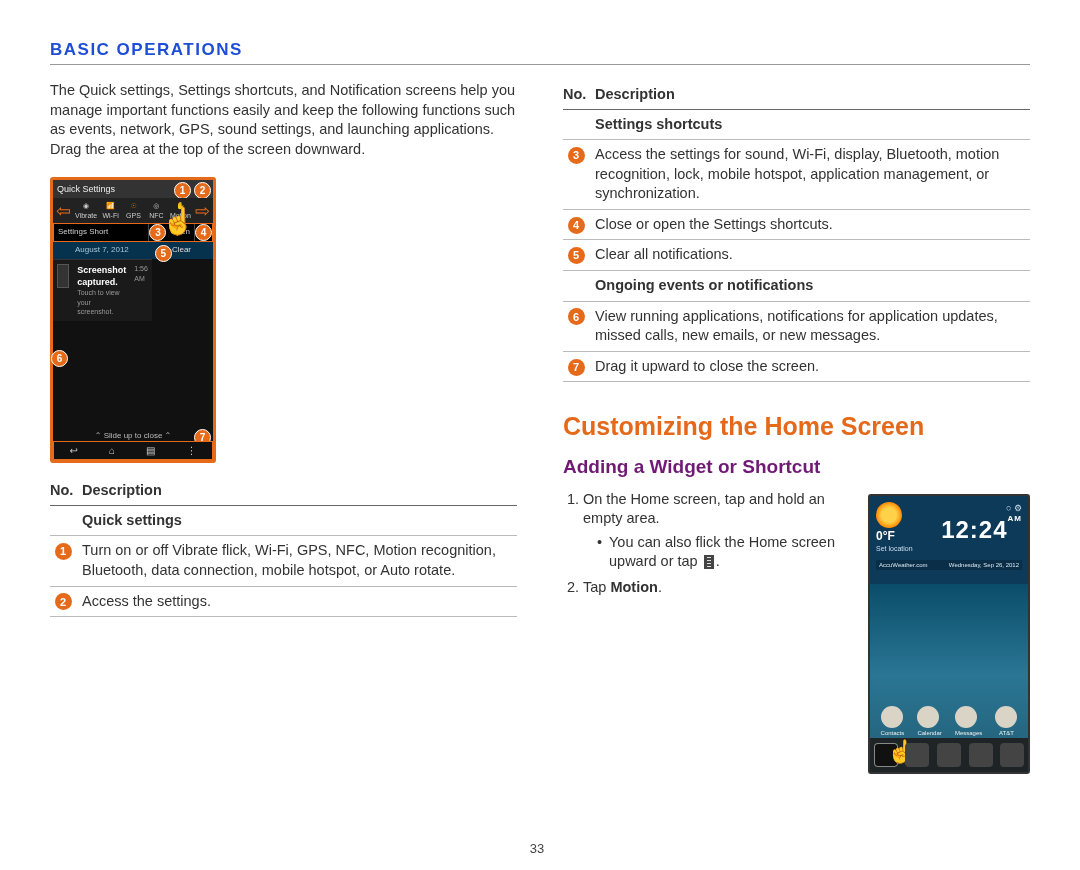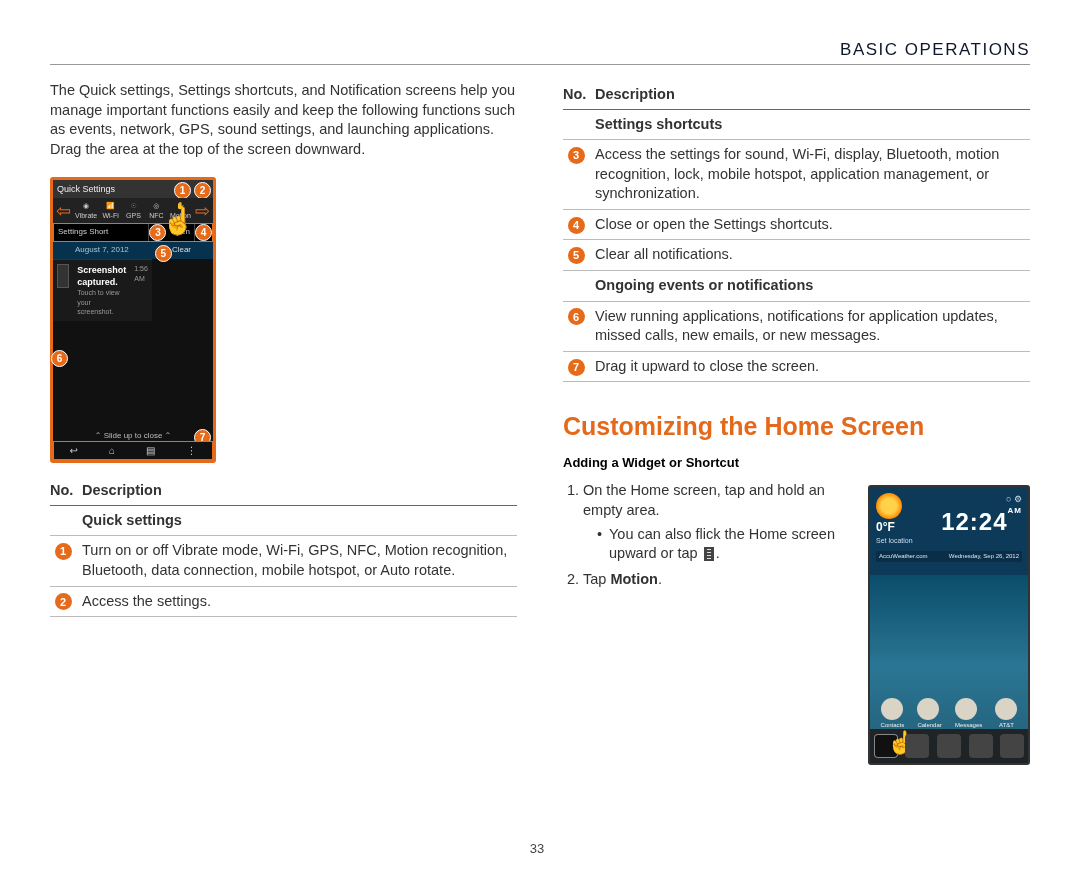--- a/index.html
+++ b/index.html
@@ -11,25 +11,25 @@
     box-sizing:border-box;
     padding:40px 50px 20px 50px;
     background:#fff;
   }
   .header-line{
     border-bottom:1px solid #999;
     margin-bottom:16px;
     padding-bottom:4px;
   }
   .header-title{
-    text-align:right;
+    text-align:left;
     font-size:17px;
     letter-spacing:1.5px;
-    color:#0f172a;
-    font-weight:400;
+    color:#1d4ed8;
+    font-weight:700;
   }
   .columns{
     display:flex;
     gap:46px;
   }
   .col{
     flex:1;
     font-size:14.5px;
     line-height:1.35;
   }
@@ -90,21 +90,21 @@
     width:17px;height:17px;border-radius:50%;
     background:#e56a1a;color:#fff;font-size:11px;font-weight:bold;
   }
   .section-title{
     color:#e5691a;
     font-size:25px;
     font-weight:600;
     margin:28px 0 10px 0;
   }
   h3.sub2{
-    font-size:13px;font-weight:bold;margin:2px 0 10px 0;color:#000000;
+    font-size:19px;font-weight:bold;margin:2px 0 10px 0;color:#701a75;
   }
   ol.steps{margin:0;padding-left:20px;}
   ol.steps li{margin-bottom:6px;}
   ul.bullet{margin:4px 0 6px 16px;padding:0;}
   ul.bullet li{list-style:none;position:relative;padding-left:10px;}
   ul.bullet li:before{content:'\2022';position:absolute;left:-2px;color:#333;}
   .inline-icon{
     display:inline-block;width:10px;height:14px;background:#444;
     vertical-align:middle;margin:0 2px;position:relative;
   }
@@ -211,21 +211,21 @@
           <tr>
         <th>No.</th>
         <th>Description</th>
       </tr>
       <tr>
         <td class="ncol"></td>
         <td><b>Quick settings</b></td>
       </tr>
       <tr>
         <td class="ncol"><span class="num-badge">1</span></td>
-        <td>Turn on or off Vibrate mode, Wi-Fi, GPS, NFC, Motion recognition, Bluetooth, data connection, mobile hotspot, or Auto rotate.</td>
+        <td>Turn on or off Vibrate flick, Wi-Fi, GPS, NFC, Motion recognition, Bluetooth, data connection, mobile hotspot, or Auto rotate.</td>
       </tr>
       <tr>
         <td class="ncol"><span class="num-badge">2</span></td>
         <td>Access the settings.</td>
       </tr>
     </tbody>
       </table>
   </div>
 
   <div class="col">

